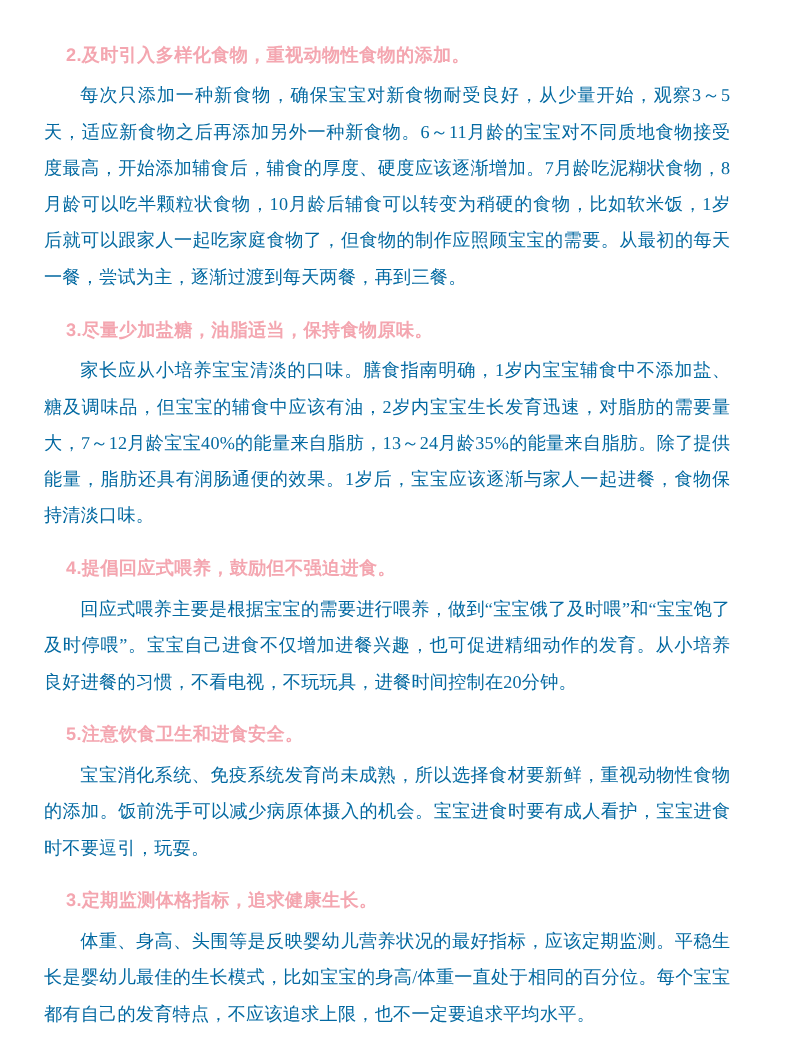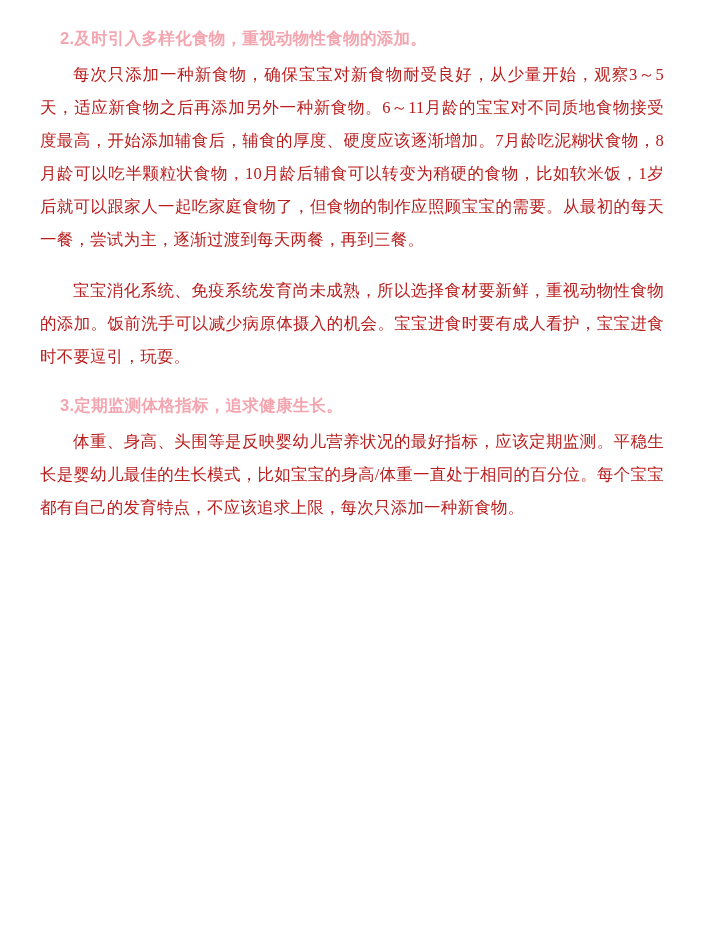--- a/index.html
+++ b/index.html
@@ -26,49 +26,58 @@
     color: #f4a6b0;
     font-weight: bold;
     font-size: 16.5px;
     line-height: 1.7;
     margin: 10px 0 2px 0;
     letter-spacing: 0.3px;
     text-indent: 20px;
     font-family: "Liberation Sans", "DejaVu Sans", sans-serif;
   }
   .section-heading.first {
-    margin-top: 6px;
+    margin-top: 18px;
   }
   .para {
     font-size: 16.5px;
     line-height: 2.0;
-    color: #b91c1c;
+    color: #0369a1;
     text-indent: 33px;
     text-align: justify;
     margin: 6px 10px 18px 0;
     letter-spacing: 0.2px;
   }
   .para.last {
     margin-bottom: 4px;
   }
 </style>
 </head>
 <body>
 
 <div class="page">
 
   <div class="section">
     <div class="section-heading first">2.及时引入多样化食物，重视动物性食物的添加。</div>
     <div class="para">每次只添加一种新食物，确保宝宝对新食物耐受良好，从少量开始，观察3～5天，适应新食物之后再添加另外一种新食物。6～11月龄的宝宝对不同质地食物接受度最高，开始添加辅食后，辅食的厚度、硬度应该逐渐增加。7月龄吃泥糊状食物，8月龄可以吃半颗粒状食物，10月龄后辅食可以转变为稍硬的食物，比如软米饭，1岁后就可以跟家人一起吃家庭食物了，但食物的制作应照顾宝宝的需要。从最初的每天一餐，尝试为主，逐渐过渡到每天两餐，再到三餐。</div>
   </div>
 
-
+  <div class="section">
+    <div class="section-heading">3.尽量少加盐糖，油脂适当，保持食物原味。</div>
+    <div class="para">家长应从小培养宝宝清淡的口味。膳食指南明确，1岁内宝宝辅食中不添加盐、糖及调味品，但宝宝的辅食中应该有油，2岁内宝宝生长发育迅速，对脂肪的需要量大，7～12月龄宝宝40%的能量来自脂肪，13～24月龄35%的能量来自脂肪。除了提供能量，脂肪还具有润肠通便的效果。1岁后，宝宝应该逐渐与家人一起进餐，食物保持清淡口味。</div>
+  </div>
 
   <div class="section">
+    <div class="section-heading">4.提倡回应式喂养，鼓励但不强迫进食。</div>
+    <div class="para">回应式喂养主要是根据宝宝的需要进行喂养，做到“宝宝饿了及时喂”和“宝宝饱了及时停喂”。宝宝自己进食不仅增加进餐兴趣，也可促进精细动作的发育。从小培养良好进餐的习惯，不看电视，不玩玩具，进餐时间控制在20分钟。</div>
+  </div>
+
+  <div class="section">
+    <div class="section-heading">5.注意饮食卫生和进食安全。</div>
     <div class="para">宝宝消化系统、免疫系统发育尚未成熟，所以选择食材要新鲜，重视动物性食物的添加。饭前洗手可以减少病原体摄入的机会。宝宝进食时要有成人看护，宝宝进食时不要逗引，玩耍。</div>
   </div>
 
   <div class="section">
     <div class="section-heading">3.定期监测体格指标，追求健康生长。</div>
-    <div class="para last">体重、身高、头围等是反映婴幼儿营养状况的最好指标，应该定期监测。平稳生长是婴幼儿最佳的生长模式，比如宝宝的身高/体重一直处于相同的百分位。每个宝宝都有自己的发育特点，不应该追求上限，每次只添加一种新食物。</div>
+    <div class="para last">体重、身高、头围等是反映婴幼儿营养状况的最好指标，应该定期监测。平稳生长是婴幼儿最佳的生长模式，比如宝宝的身高/体重一直处于相同的百分位。每个宝宝都有自己的发育特点，不应该追求上限，也不一定要追求平均水平。</div>
   </div>
 
 </div>
 
 </body></html>

